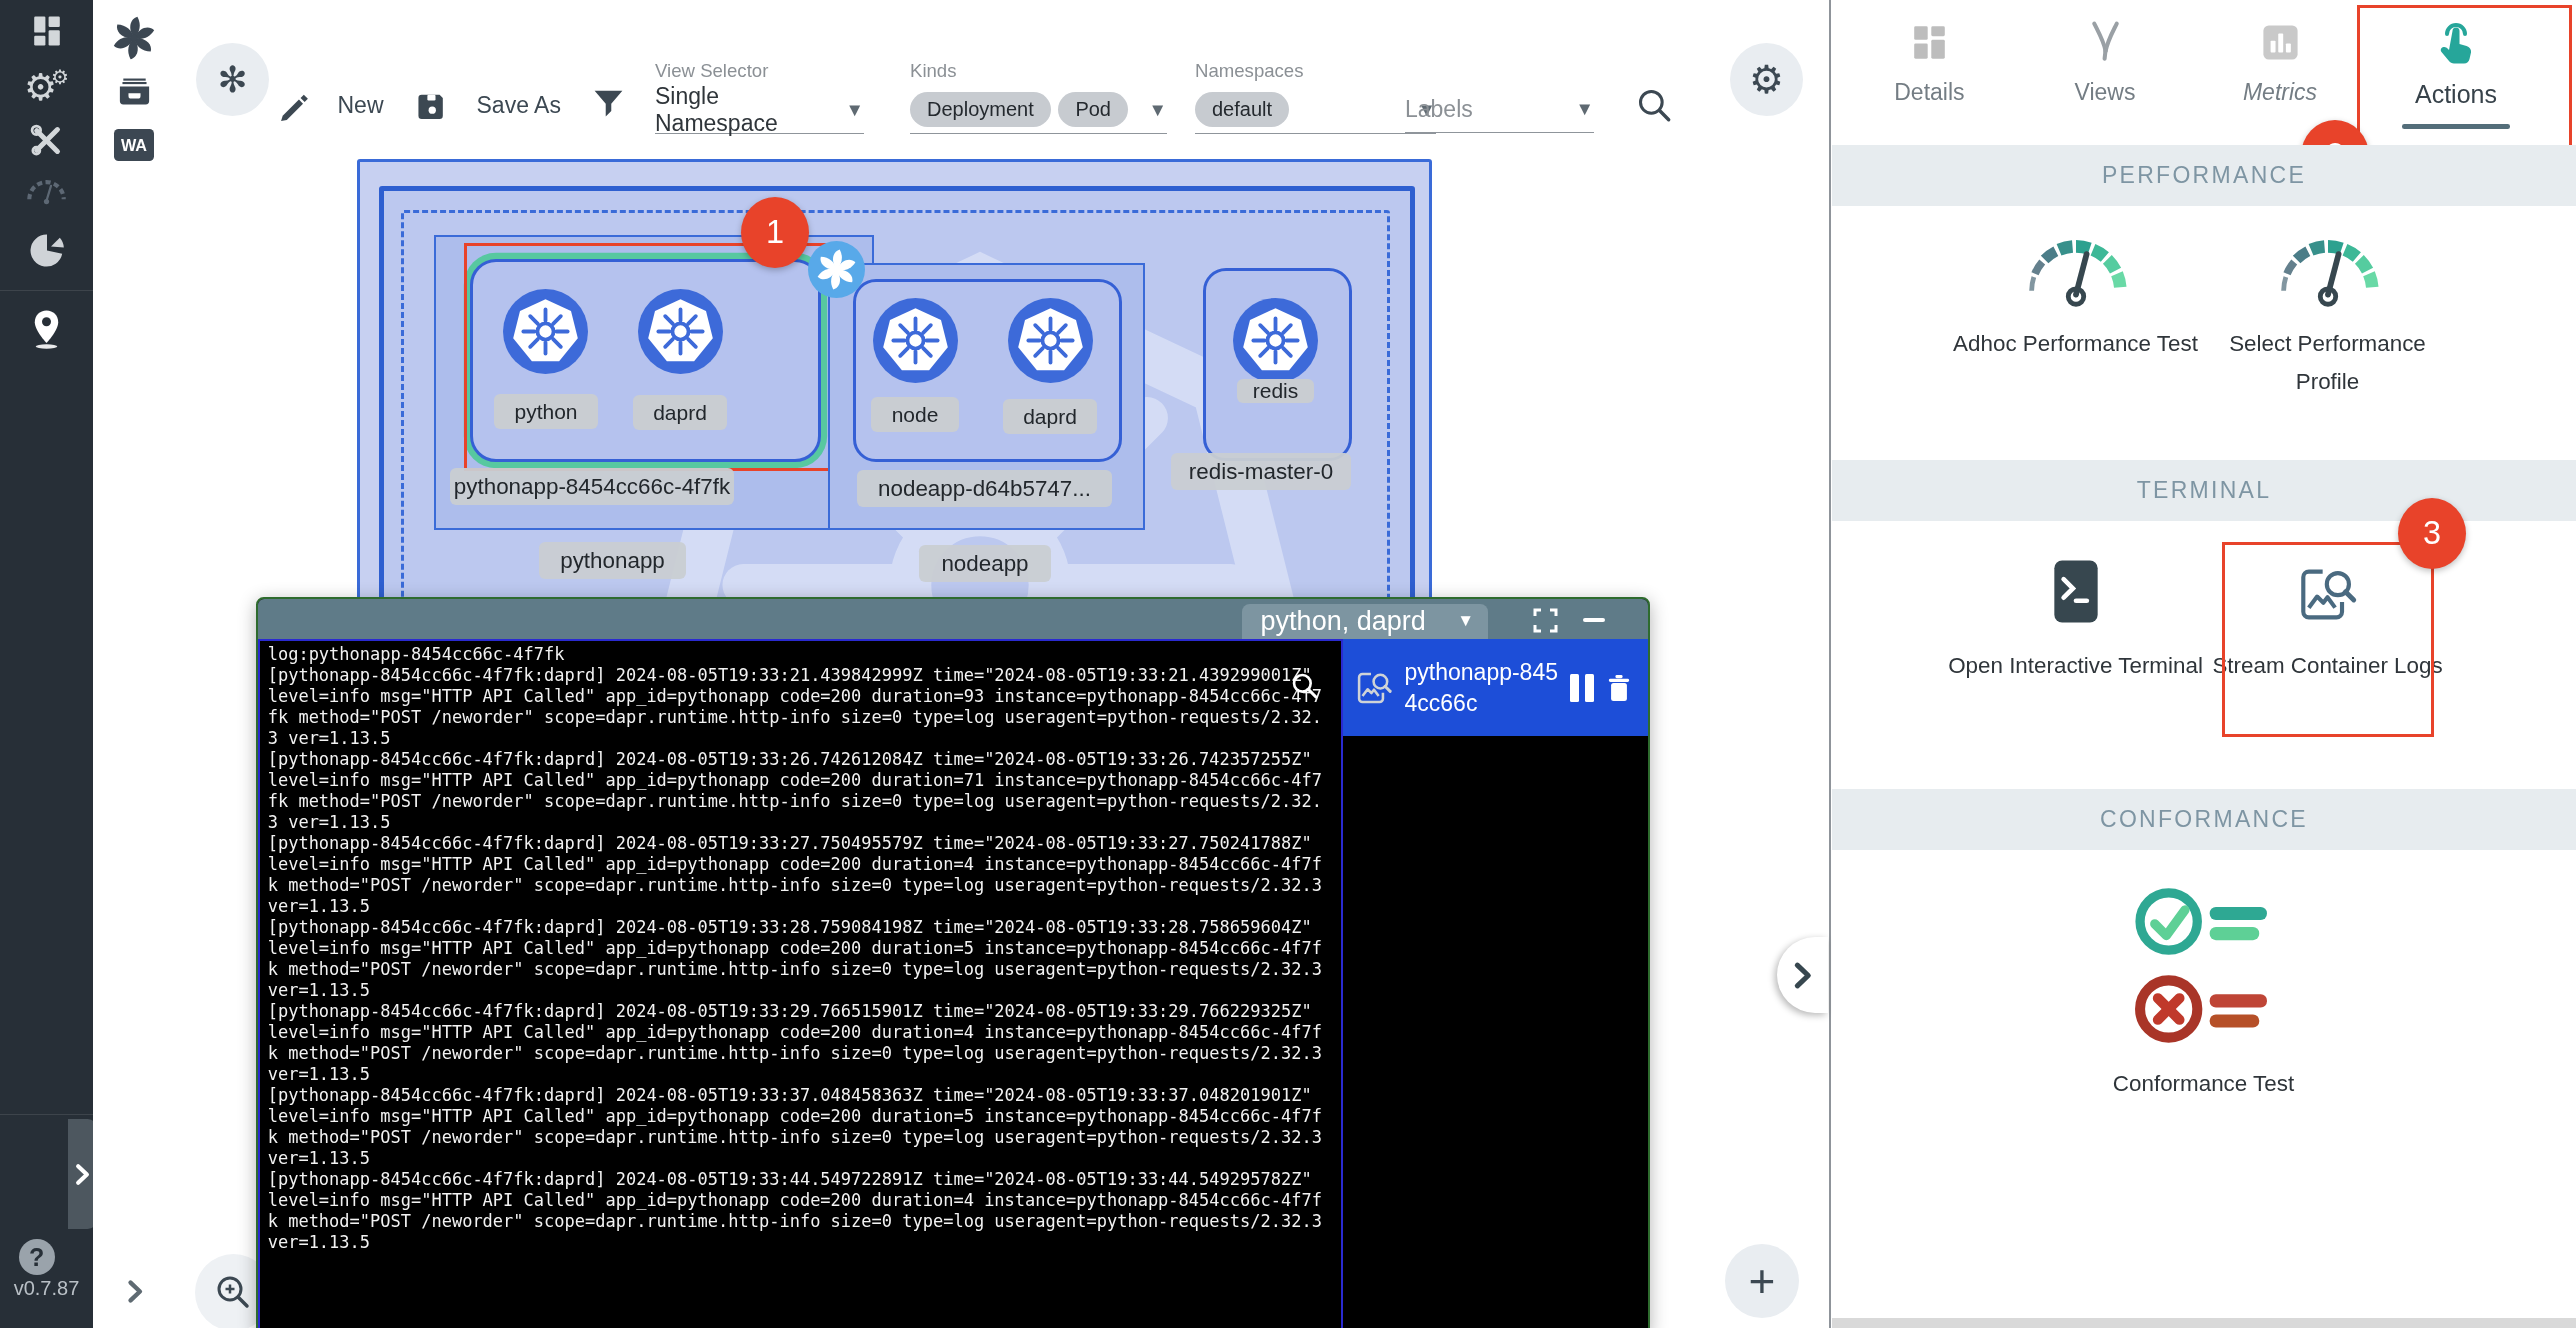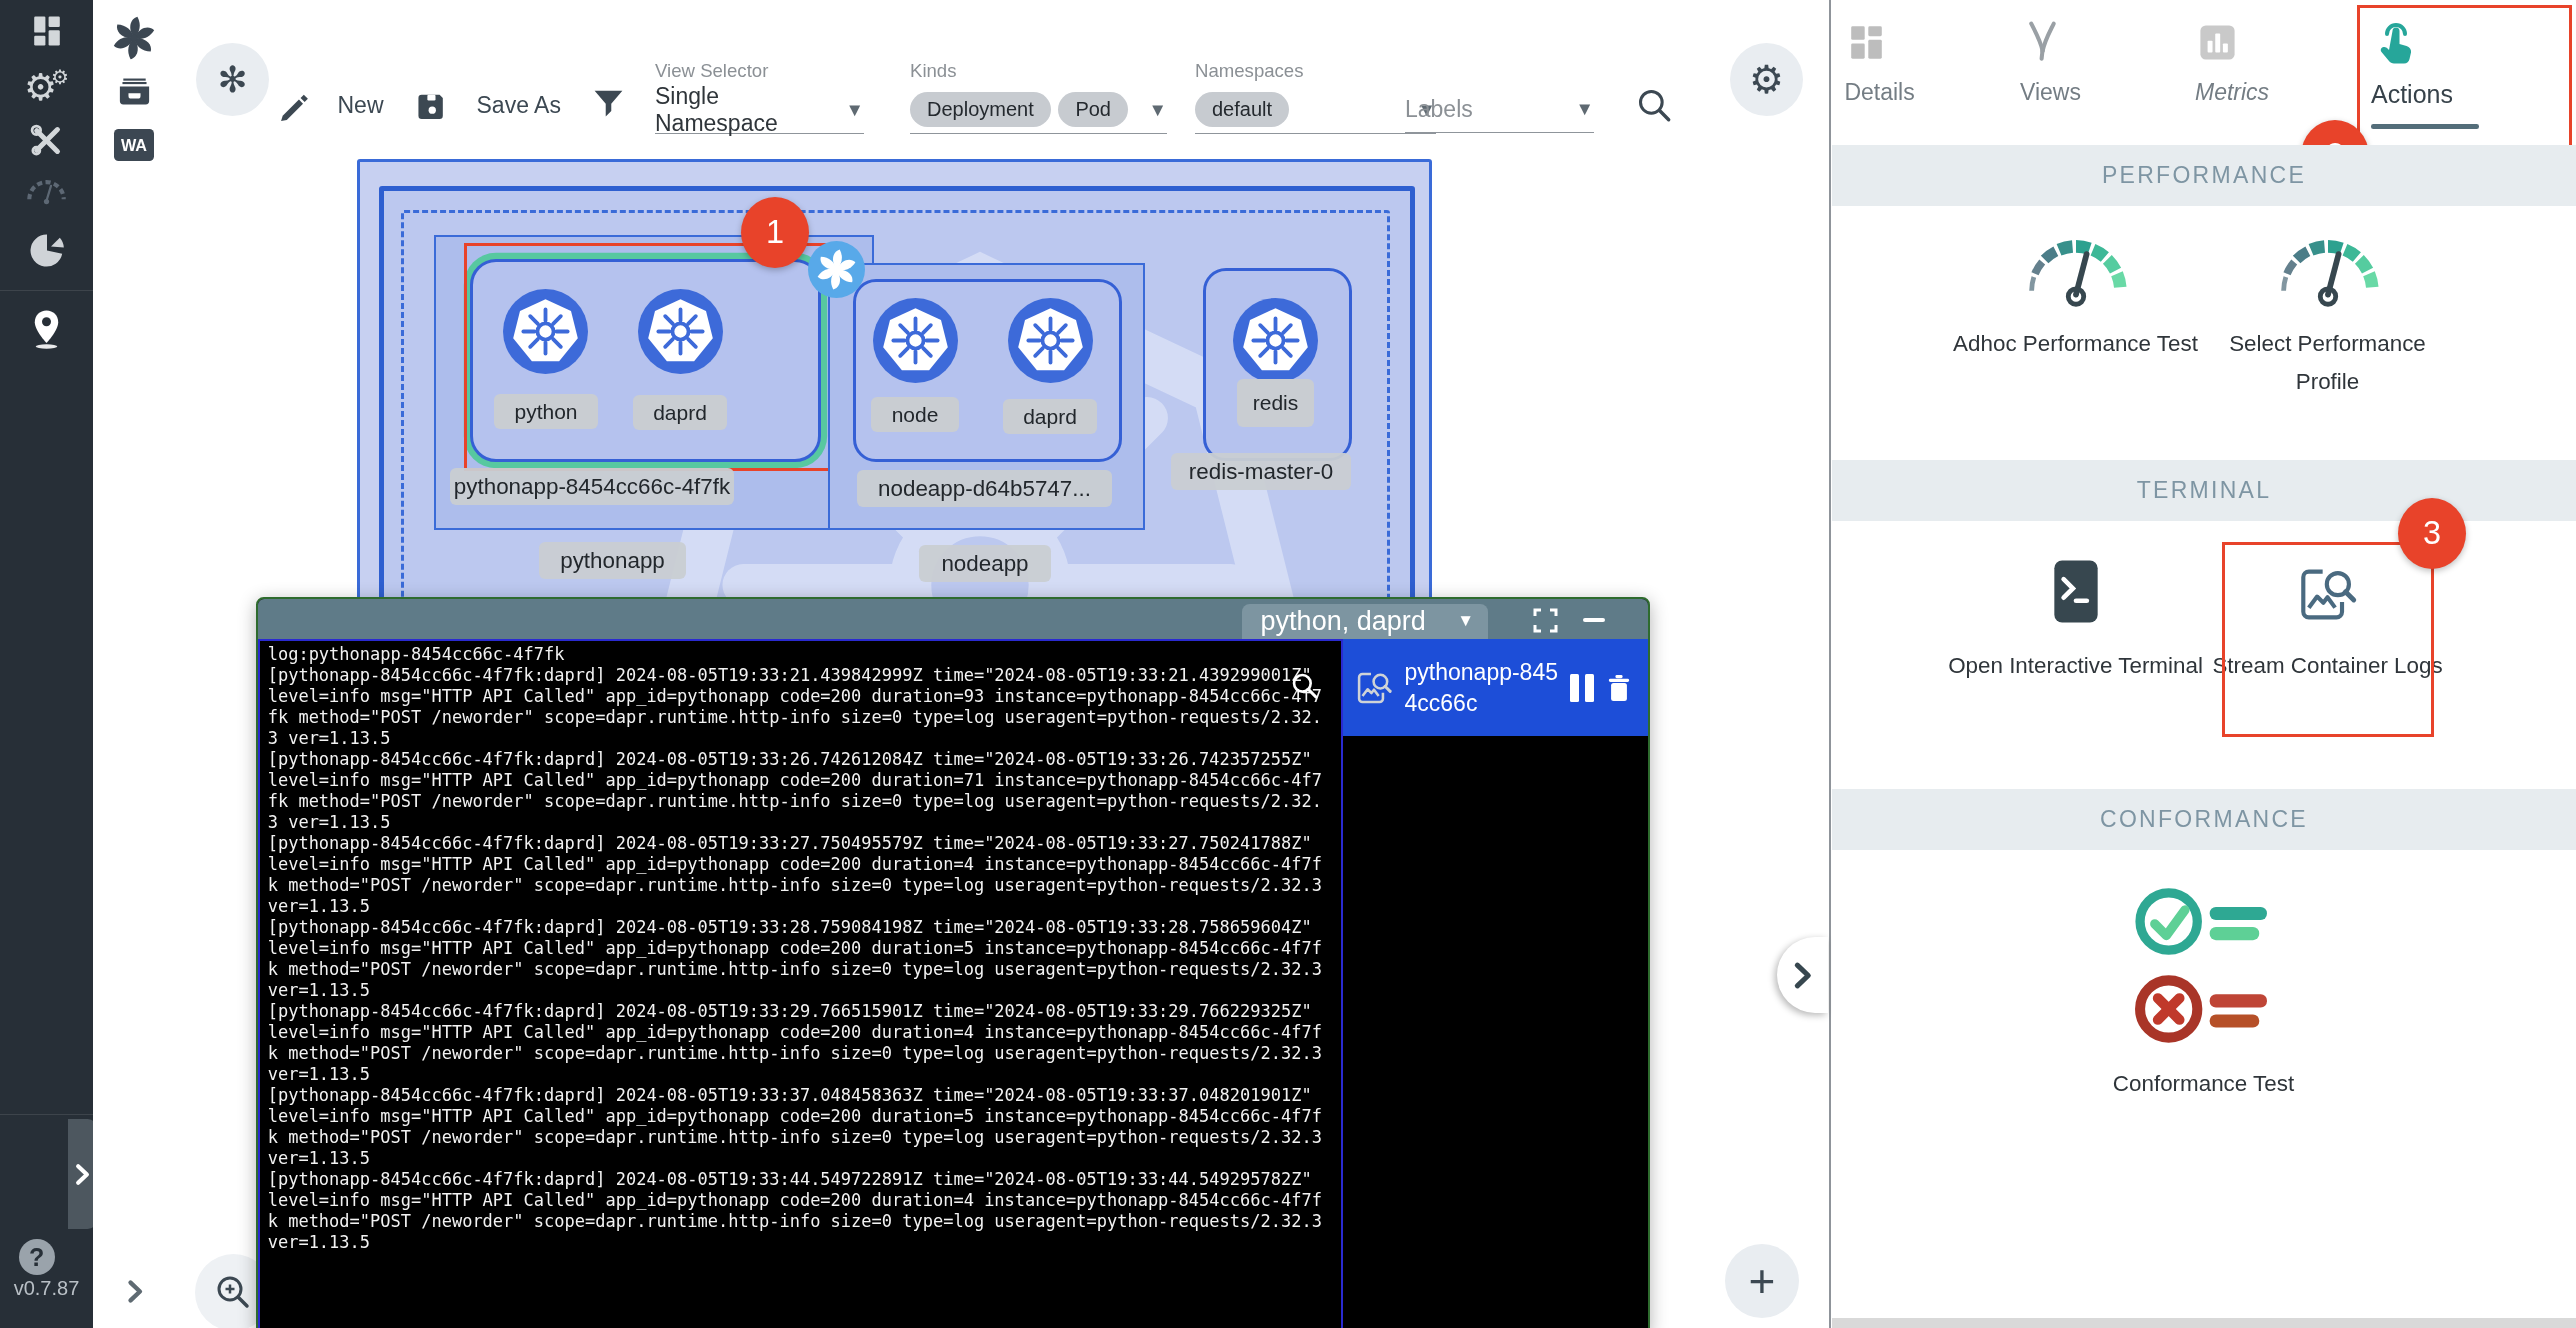--- a/index.html
+++ b/index.html
@@ -40,21 +40,21 @@
             overflow:hidden;position:relative;}
   .log-pane,.log-entry{font-family:"DejaVu Sans Mono",monospace;font-size:17px;line-height:21px;
             color:#f2f2f2;word-break:break-all;}
   .tside{flex:1;background:#000;}
   .tside-head{height:97px;background:#1d4ed8;display:flex;align-items:center;padding:0 10.8px;gap:10.8px;color:#fff;}
   .tside-name{font-size:23px;line-height:31px;width:155px;word-break:break-all;color:#fff;}
   
   .rpanel{left:1832px;top:0;width:744px;height:1329px;background:#fff;}
   .band{left:0;width:744px;height:61px;background:#e7ecef;display:flex;align-items:center;justify-content:center;
         font-size:23px;letter-spacing:2.3px;color:#7e95a3;}
-  .tab{width:170px;display:flex;flex-direction:column;align-items:flex-start;gap:14px;}
+  .tab{width:170px;display:flex;flex-direction:column;align-items:center;gap:14px;}
   .tab-lbl{font-size:23px;color:#747d84;}
   .act-item{display:flex;flex-direction:column;align-items:center;}
   .act-lbl{font-size:22.4px;line-height:38px;color:#2f353a;text-align:center;width:255px;}
   .pill-chev{background:#fff;border-radius:40px 0 0 40px;box-shadow:-2.3px 2.3px 7.7px rgba(0,0,0,.28);
              display:flex;align-items:center;justify-content:center;}
   svg{display:block;}
 </style>
 </head>
 <body>
 
@@ -344,21 +344,21 @@
     <div class="abs flexc" style="left:633px;top:241px;width:57px;height:57px;border-radius:50%;background:#58a9e9;">
       <svg width="45" height="45" style="color:#ffffff" viewBox="0 0 58 58">
           <use href="#pinwheel"></use>
         </svg>
       </div>
 
     <div class="abs" style="left:1028px;top:268px;width:143px;height:187px;background:#b5c2ee;border:3.1px solid #3560d5;border-radius:23px;"></div>
     <svg class="abs" style="left:1058px;top:298px;" width="85" height="85" viewBox="0 0 110 110">
         <use href="#k8s"></use>
       </svg>
-    <div class="abs cont-chip" style="left:1062px;top:379px;width:77px;height:48px;">redis</div>
+    <div class="abs cont-chip" style="left:1062px;top:379px;width:77px;height:24px;">redis</div>
     <div class="abs grp-lbl" style="left:996px;top:453px;width:180px;height:37px;">redis-master-0</div>
 
     <div class="abs circle-btn" style="left:21px;top:43px;width:73px;height:73px;">
       <span style="font-size:36px;color:#3c4852;">✻</span>
       </div>
     <div class="abs tbtn" style="left:102px;top:87px;height:37px;">
       <svg width="32.5" height="32.5" style="color:#3c4852" viewBox="0 0 42 42">
           <use href="#ic-pencil"></use>
         </svg>
       <span>New</span>

